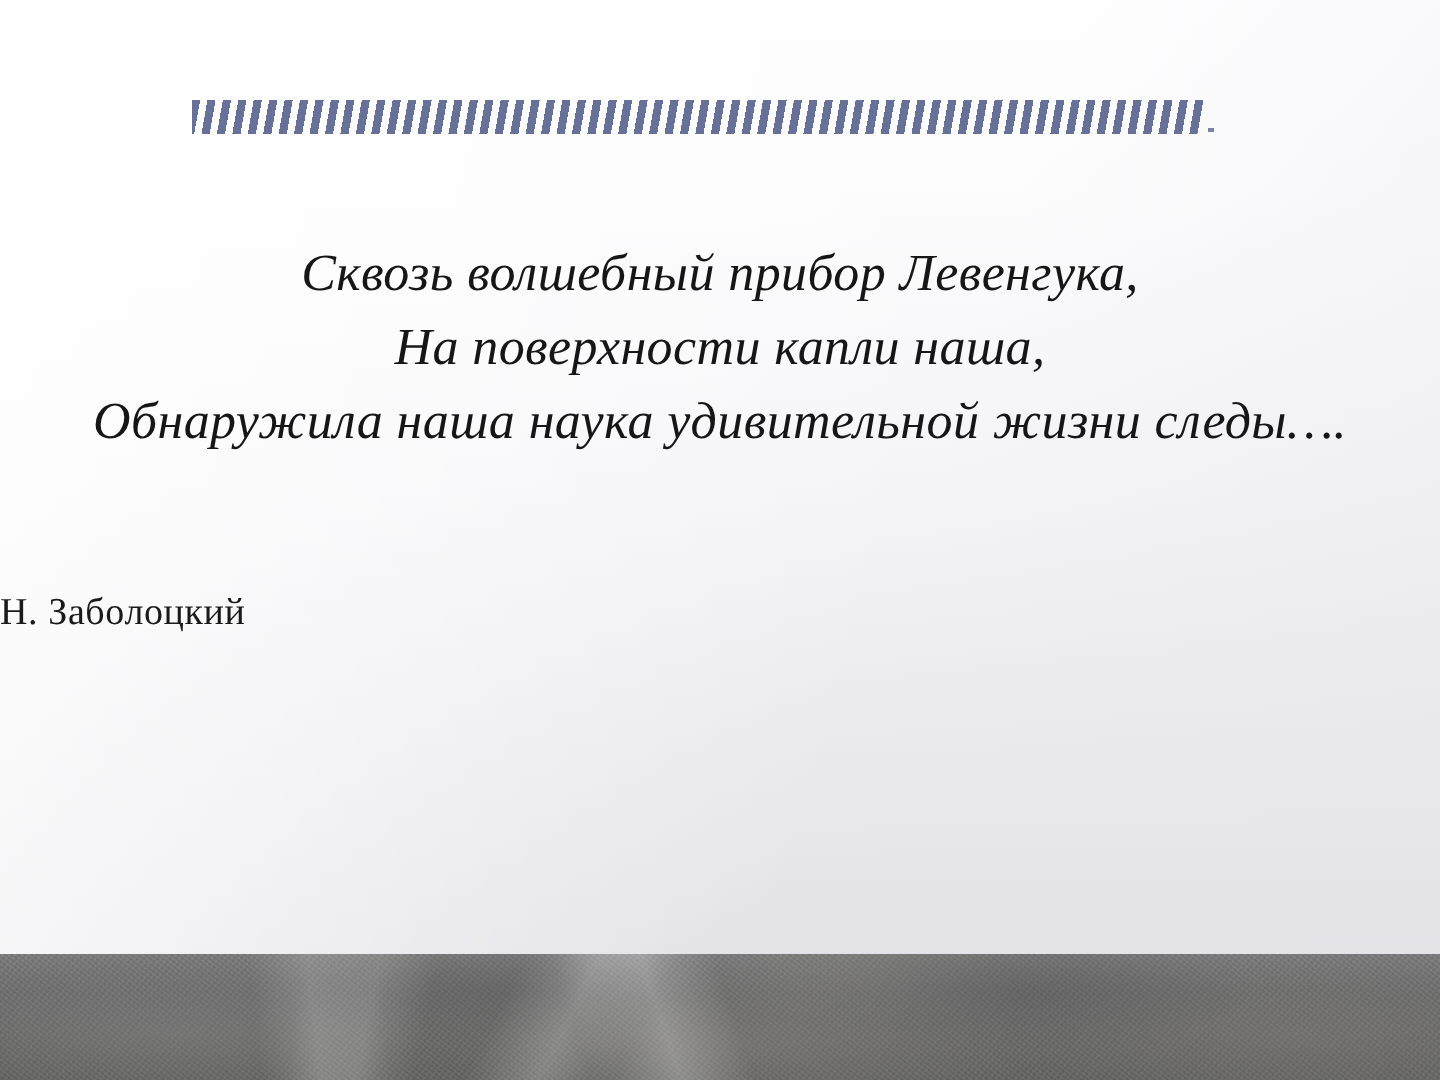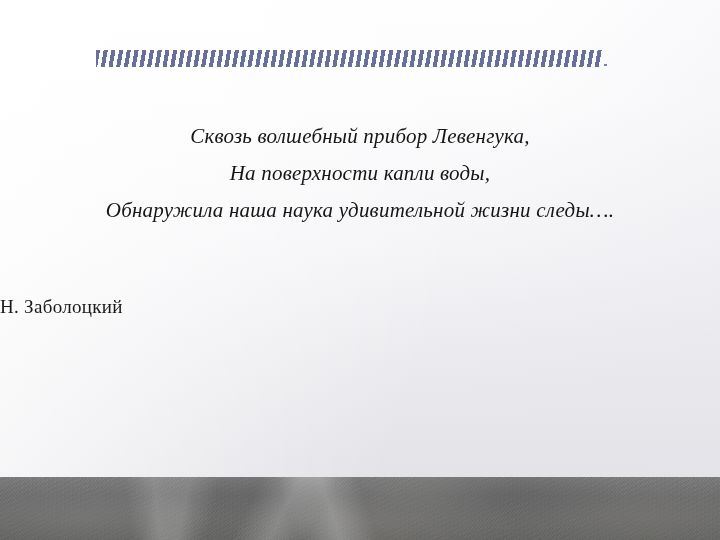--- a/index.html
+++ b/index.html
@@ -77,21 +77,21 @@
   
   .quote {
     position: absolute;
     left: 0;
     top: 118px;
     width: 720px;
     text-align: center;
   }
   .quote-line {
     font-style: italic;
-    font-size: 21px;
+    font-size: 26px;
     line-height: 37px;
     color: #161616;
     letter-spacing: 0.2px;
     white-space: nowrap;
   }
 
   
   .attribution {
     position: absolute;
     left: 0;
@@ -147,21 +147,21 @@
 
   <div class="bg-sheen"></div>
 
   <div class="dash-rule" style="--dash:#5a6490;">
     <div class="bars"></div>
     <div class="dot"></div>
   </div>
 
   <div class="quote">
     <div class="quote-line">Сквозь волшебный прибор Левенгука,</div>
-    <div class="quote-line">На поверхности капли воды,</div>
+    <div class="quote-line">На поверхности капли наша,</div>
     <div class="quote-line">Обнаружила наша наука удивительной жизни следы….</div>
   </div>
 
   <div class="attribution">Н. Заболоцкий</div>
 
   <div class="stone-edge"></div>
   <div class="stone-band"></div>
 
 </div>
 

